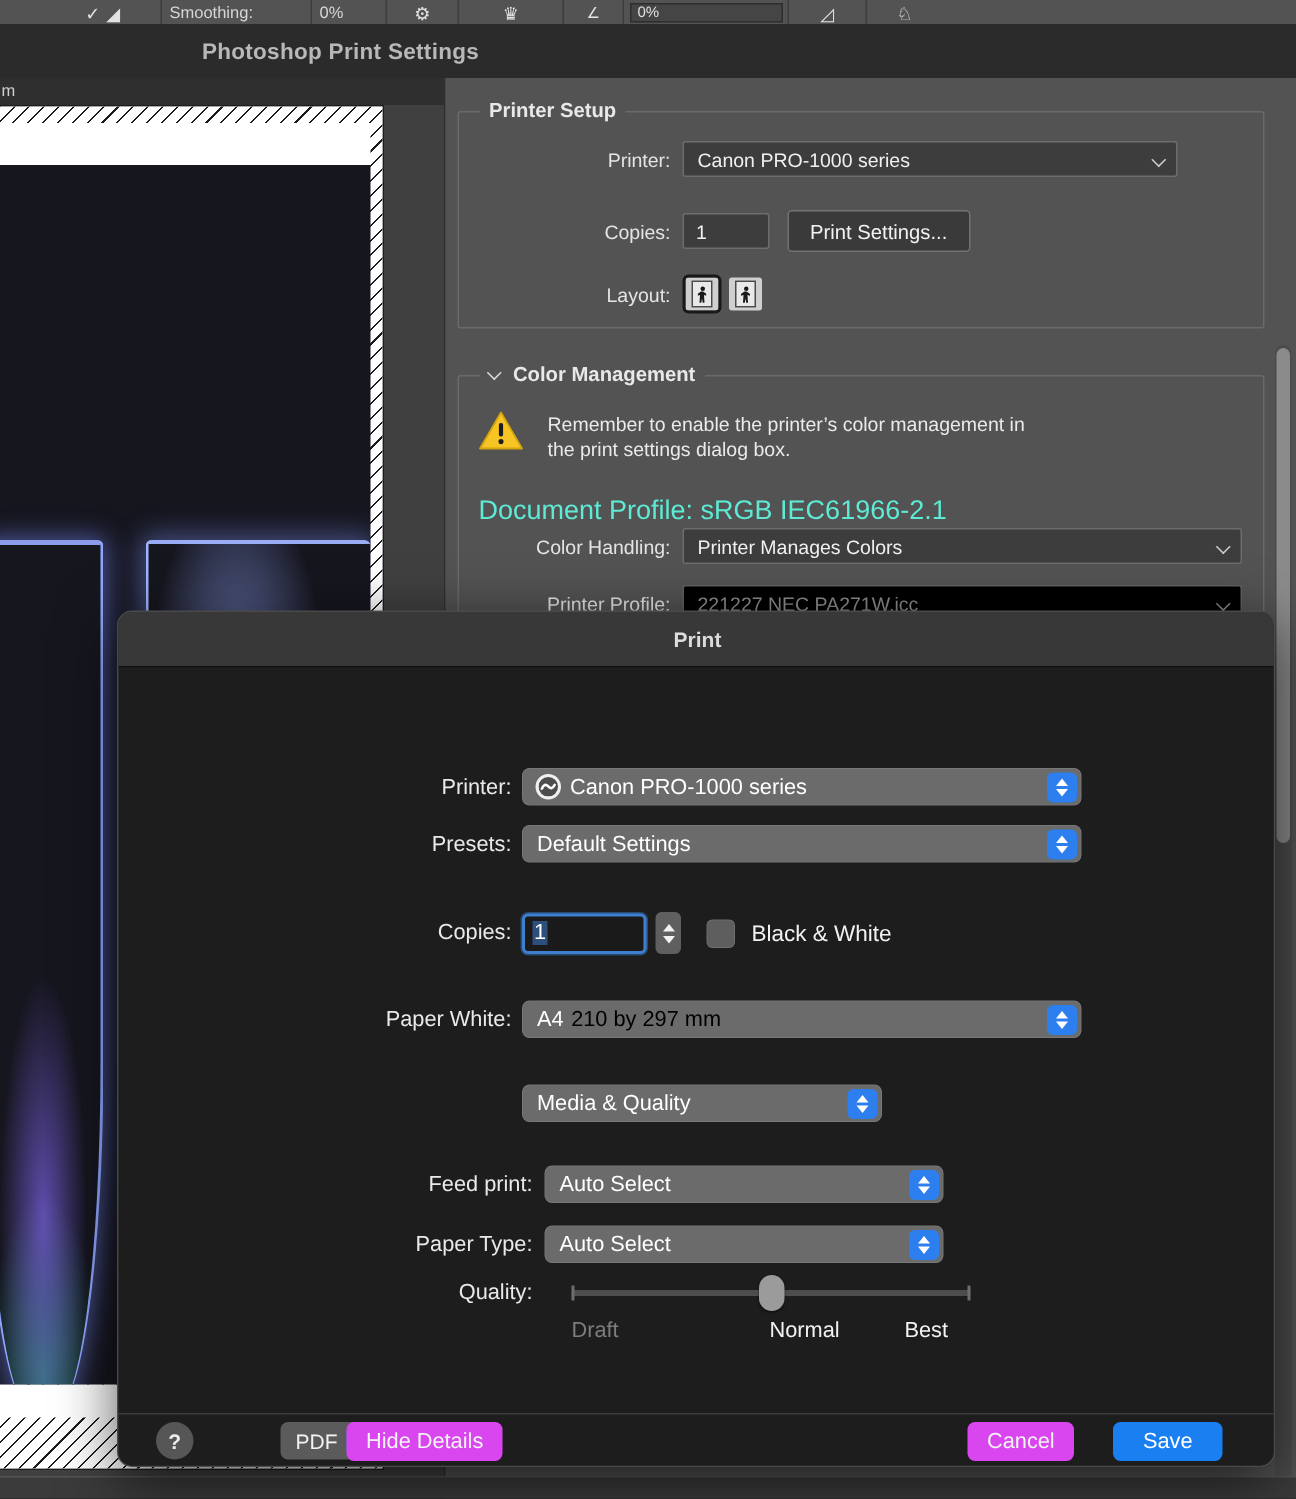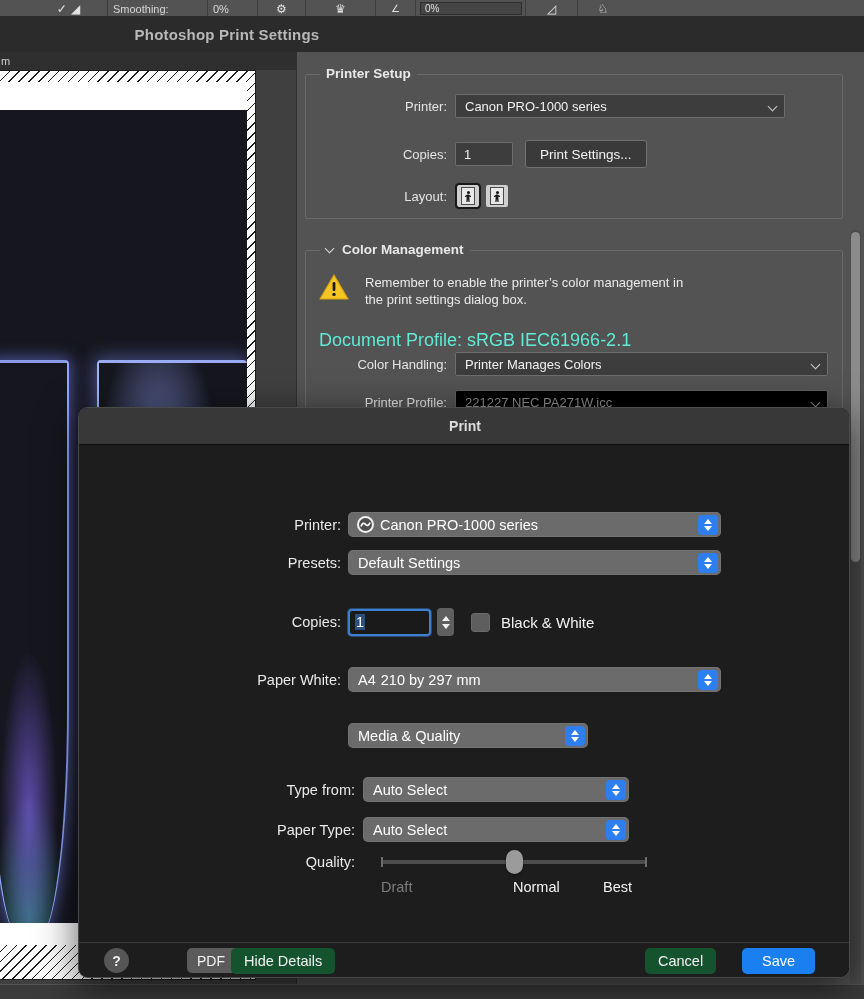--- a/index.html
+++ b/index.html
@@ -258,21 +258,21 @@
   .mlabel {
     font-size: 14.5px; color: #e9e9e9; text-align: right; white-space: nowrap;
   }
   .mpop {
     background: #6b6b6b; border-radius: 5px;
     height: 25px; display: flex; align-items: center;
     padding-left: 10px; position: relative;
     font-size: 14.5px; color: #ffffff; white-space: nowrap;
     box-shadow: inset 0 0 0 .5px rgba(255,255,255,.12);
   }
-  .mpop .sub { color: #ffffff; margin-left: 5px; }
+  .mpop .sub { color: #000000; margin-left: 5px; }
   .stepper {
     position: absolute; right: 3px; top: 2.5px;
     width: 20px; height: 20px; border-radius: 4px;
     background: #2d7ff0;
     display: flex; flex-direction: column;
     align-items: center; justify-content: center; gap: 2px;
   }
   .stepper .up, .stepper .dn {
     width: 0; height: 0;
     border-left: 4.5px solid transparent;
@@ -350,21 +350,21 @@
   .pdf-chev {
     width: 17px; height: 19px; border-radius: 4px; background: #2d7ff0;
     display: flex; align-items: center; justify-content: center;
   }
   .pdf-chev i {
     display:block; width: 6px; height: 6px;
     border-right: 1.8px solid #fff; border-bottom: 1.8px solid #fff;
     transform: rotate(45deg) translate(-1px,-1px);
   }
   .gray-btn {
-    height: 26px; border-radius: 5px; background: #14532d;
+    height: 26px; border-radius: 5px; background: #d946ef;
     display: flex; align-items: center; justify-content: center;
     padding: 0 13px; font-size: 14.5px; color: #f3f3f3; white-space: nowrap;
   }
   .blue-btn {
     height: 26px; border-radius: 5px; background: #1a7ff0;
     display: flex; align-items: center; justify-content: center;
     padding: 0 20px; font-size: 14.5px; color: #ffffff; white-space: nowrap;
   }
 
   .desktop-strip {
@@ -584,21 +584,21 @@
         <div class="mpop" style="width:240px;">
           <span>Media &amp; Quality</span>
           <span class="stepper">
               <i class="up"></i>
               <i class="dn"></i>
             </span>
         </div>
       </div>
 
       <div class="mrow" style="left:0;top:332px;">
-        <div class="mlabel" style="width:276px;">Type from:</div>
+        <div class="mlabel" style="width:276px;">Feed print:</div>
         <div class="mpop" style="margin-left:8px;width:266px;">
           <span>Auto Select</span>
           <span class="stepper">
               <i class="up"></i>
               <i class="dn"></i>
             </span>
         </div>
       </div>
 
       <div class="mrow" style="left:0;top:372px;">

